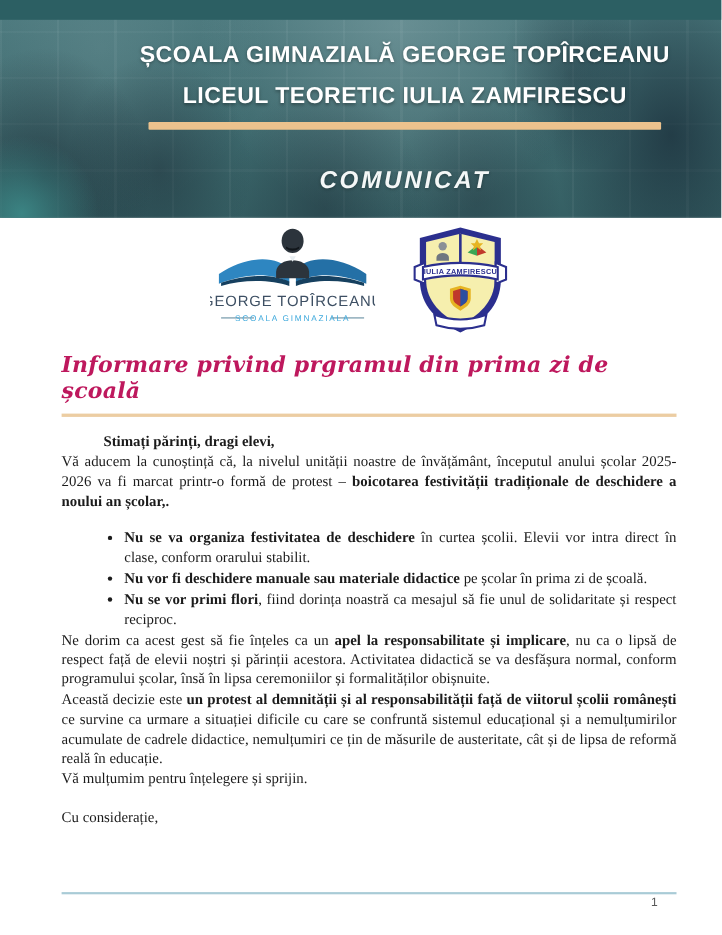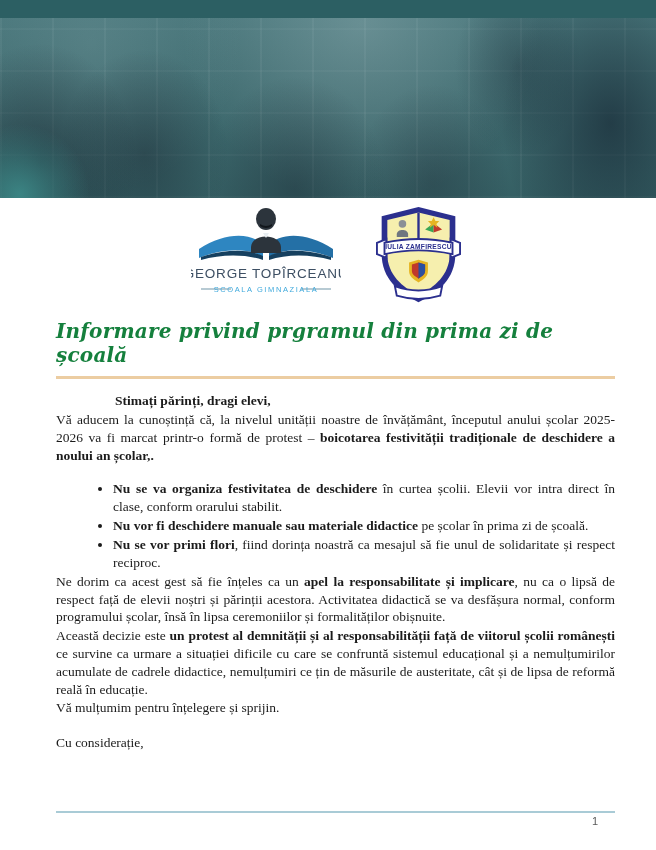--- a/index.html
+++ b/index.html
@@ -63,21 +63,21 @@
   .content { padding:14px 41px 0 56px; }
   .doc-heading {
     font-family:"DejaVu Serif","Liberation Serif",serif;
     font-style:italic; font-weight:600; font-size:20px; color:#26747f;
     letter-spacing:0.2px; padding-top:7px;
   }
   .heading-rule {
     margin-top:9px; height:3px; background:#eccda2; border:none;
   }
   .body-text { font-size:13.5px; line-height:1.33; text-align:justify; }
-  .salutation { margin:13px 0 0 59px; font-weight:bold; }
+  .salutation { margin:13px 0 0 38px; font-weight:bold; }
   .para { margin-top:1px; }
   .astfel { margin-top:17px; }
   ul.points { margin:15px 0 0 0; padding-left:57px; }
   ul.points li { margin-bottom:1px; }
   .thanks { }
   .closing-block { margin-top:17px; }
   b { font-weight:bold; }
   
   .footer-rule {
     position:absolute; left:56px; right:41px; top:811px; height:2px;
@@ -89,20 +89,26 @@
     font-size:11px; color:#595959;
   }
 </style>
 </head>
 <body>
 
 <div class="page">
 
   <div class="hero">
     <div class="hero-topstrip"></div>
+    <div class="hero-inner">
+      <div class="hero-title line1">ȘCOALA GIMNAZIALĂ GEORGE TOPÎRCEANU</div>
+      <div class="hero-title line2">LICEUL TEORETIC IULIA ZAMFIRESCU</div>
+      <div class="hero-divider" style="background: rgb(236, 194, 141);"></div>
+      <div class="hero-subtitle">COMUNICAT</div>
+    </div>
   </div>
 
   <div class="logo-row">
     <div class="logo-left">
       <svg width="150" height="96" viewBox="0 0 150 96">
 
         <path d="M8,44 C35,26 62,28 72,40 L72,52 C55,42 30,44 8,53 Z" fill="#2e86c1"></path>
         <path d="M142,44 C115,26 88,28 78,40 L78,52 C95,42 120,44 142,53 Z" fill="#2470a6"></path>
         <path d="M10,52 C35,44 58,44 72,51 L72,55 C55,49 30,49 10,55 Z" fill="#16405f"></path>
         <path d="M140,52 C115,44 92,44 78,51 L78,55 C95,49 120,49 140,55 Z" fill="#16405f"></path>
@@ -141,21 +147,21 @@
         <path d="M50,58 L60,61 L60,70 C60,76 55,79 50,82 C45,79 40,76 40,70 L40,61 Z" fill="#e6b422"></path>
         <path d="M50,61 L57,63 L57,70 C57,74 53,76 50,78 C47,76 43,74 43,70 L43,63 Z" fill="#c0392b"></path>
         <path d="M50,61 L50,78 C53,76 57,74 57,70 L57,63 Z" fill="#2b4fa0"></path>
 
         <path d="M25,86 Q50,95 75,86 L73,96 Q50,103 27,96 Z" fill="#ffffff" stroke="#2b2f8e" stroke-width="2"></path>
       </svg>
     </div>
   </div>
 
   <div class="content">
-    <div class="doc-heading" style="color: #15803d;">Informare privind prgramul din prima zi de școală</div>
+    <div class="doc-heading" style="color: #be185d;">Informare privind prgramul din prima zi de școală</div>
     <hr class="heading-rule">
 
     <div class="body-text">
       <p class="salutation">Stimați părinți, dragi elevi,</p>
 
       <p class="para"><span>Vă aducem la cunoștință că, la nivelul unității noastre de învățământ, începutul anului școlar 2025-2026 va fi marcat printr-o formă de protest – </span><b>boicotarea festivității tradiționale de deschidere a noului an școlar,.</b></p>
 
 
       <ul class="points">
         <li><b>Nu se va organiza festivitatea de deschidere</b><span> în curtea școlii. Elevii vor intra direct în clase, conform orarului stabilit.</span></li>

